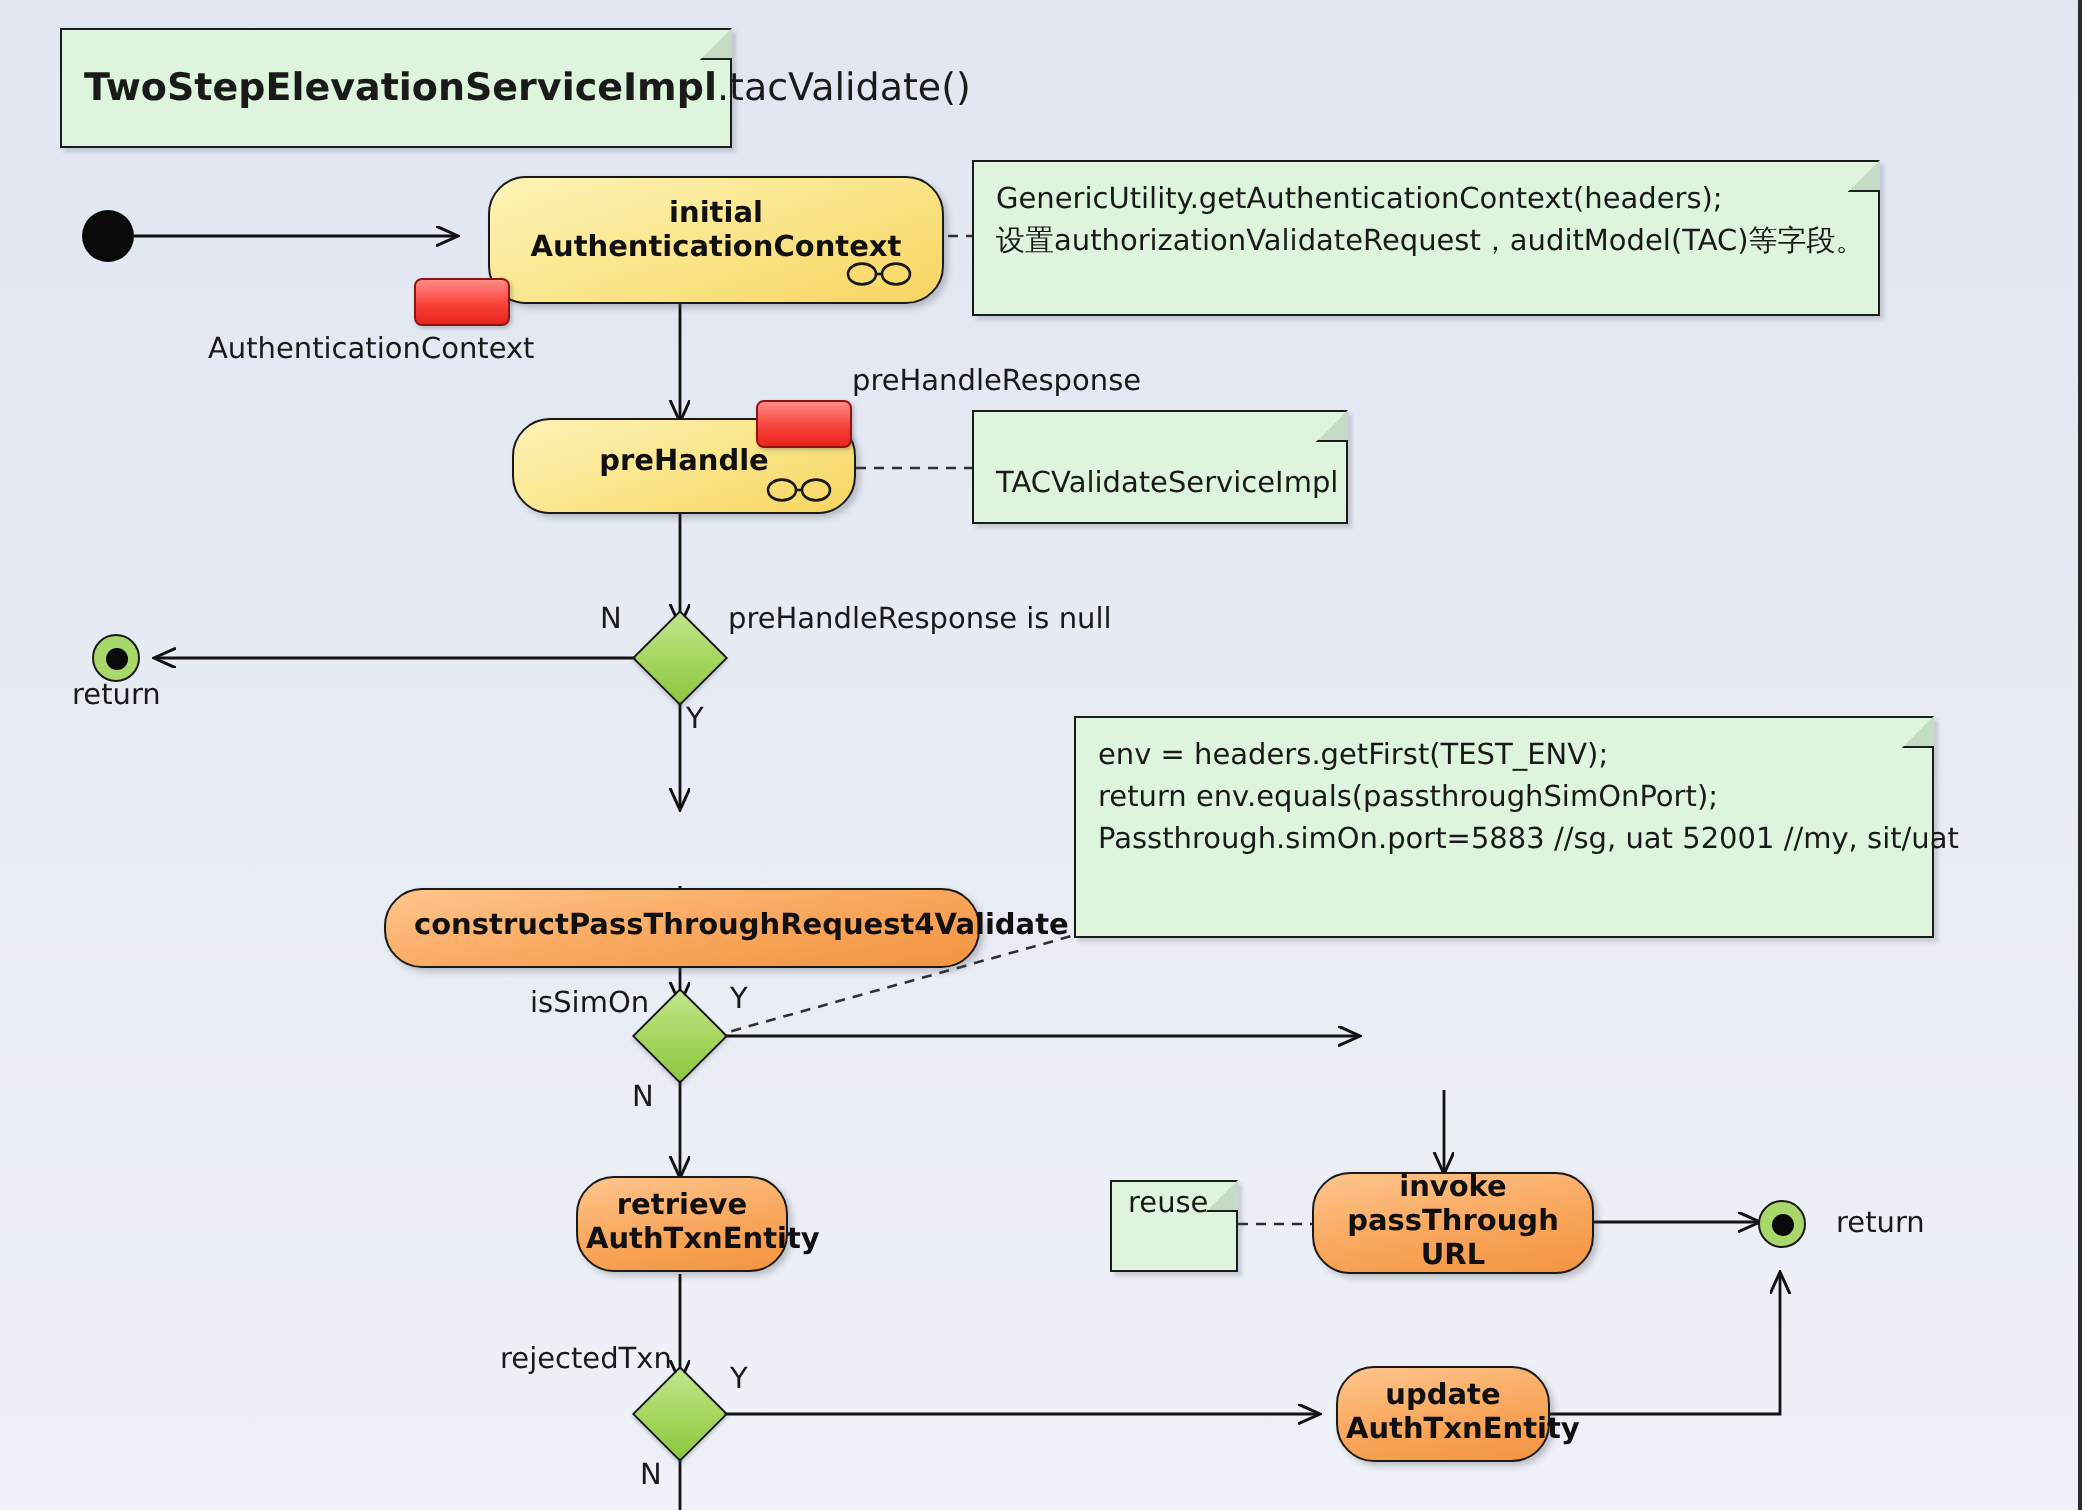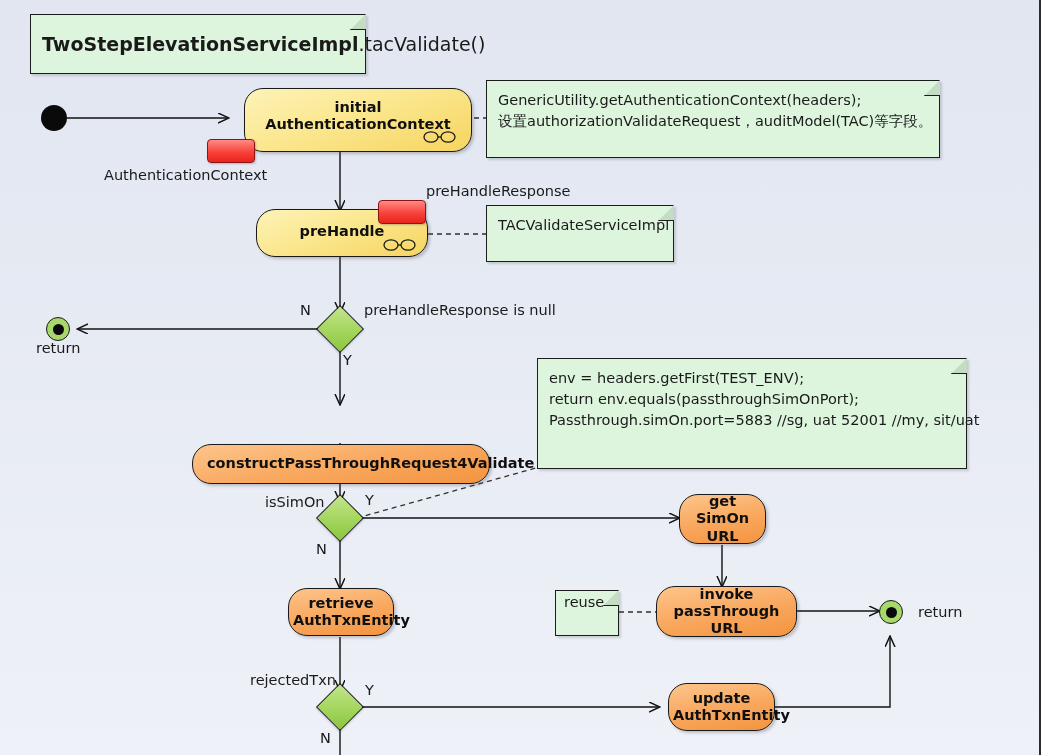--- a/index.html
+++ b/index.html
@@ -221,21 +221,21 @@
     <div class="label-row" style="margin-bottom:2px;">preHandle</div>
     <svg class="glyph-2circ" viewBox="0 0 34 14" style="right:10px; bottom:4px;">
       <ellipse cx="8" cy="7" rx="7" ry="5.2" fill="none" stroke="#1a1a1a" stroke-width="1.3"></ellipse>
       <ellipse cx="25" cy="7" rx="7" ry="5.2" fill="none" stroke="#1a1a1a" stroke-width="1.3"></ellipse>
       <line x1="15" y1="7" x2="18" y2="7" stroke="#1a1a1a" stroke-width="1.3"></line>
     </svg>
   </div>
   <div class="pin" style="left:378px; top:200px;"></div>
   <div class="lbl" style="left:426px; top:183px;">preHandleResponse</div>
 
-  <div class="note" style="left:486px; top:205px; width:188px; height:57px; display:flex; align-items:flex-start;">
+  <div class="note" style="left:486px; top:205px; width:188px; height:57px; display:flex; align-items:flex-end;">
     <div class="fold"></div>
     <div class="note-line">TACValidateServiceImpl</div>
   </div>
 
   <div class="diamond" style="left:323px; top:312px;"></div>
   <div class="lbl branch" style="left:300px; top:302px;">N</div>
   <div class="lbl branch" style="left:343px; top:352px;">Y</div>
   <div class="lbl" style="left:364px; top:302px;">preHandleResponse is null</div>
 
   <div class="end-node" style="left:46px; top:317px;"></div>
@@ -250,24 +250,20 @@
     <div class="note-line">env = headers.getFirst(TEST_ENV);</div>
     <div class="note-line">return env.equals(passthroughSimOnPort);</div>
     <div class="note-line">Passthrough.simOn.port=5883 //sg, uat 52001 //my, sit/uat</div>
   </div>
 
   <div class="diamond" style="left:323px; top:501px;"></div>
   <div class="lbl" style="left:265px; top:494px;">isSimOn</div>
   <div class="lbl branch" style="left:365px; top:492px;">Y</div>
   <div class="lbl branch" style="left:316px; top:541px;">N</div>
 
-  <div class="act orange" style="left:679px; top:494px; width:87px; height:50px;">
-    <div class="label-row" style="padding:0 6px;">get SimOn</div>
-    <div class="label-row" style="padding:0 6px;">URL</div>
-  </div>
 
   <div class="act orange" style="left:288px; top:588px; width:106px; height:48px;">
     <div class="label-row" style="padding:0 4px;">retrieve</div>
     <div class="label-row" style="padding:0 4px;">AuthTxnEntity</div>
   </div>
 
   <div class="note" style="left:555px; top:590px; width:64px; height:44px; display:flex; align-items:flex-end; padding:22px 8px;">
     <div class="fold"></div>
     <div class="note-line">reuse</div>
   </div>

